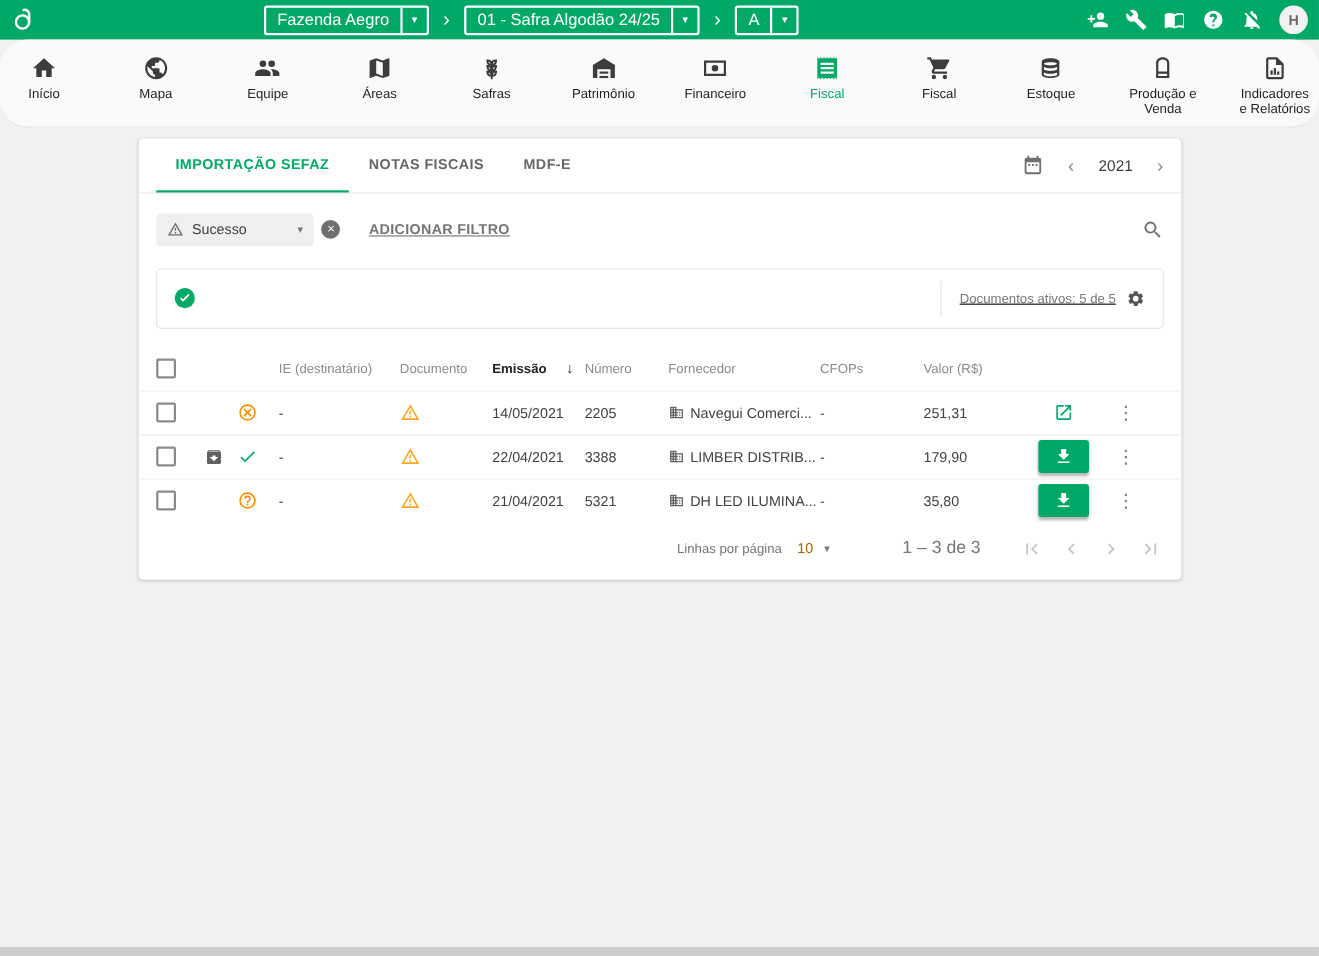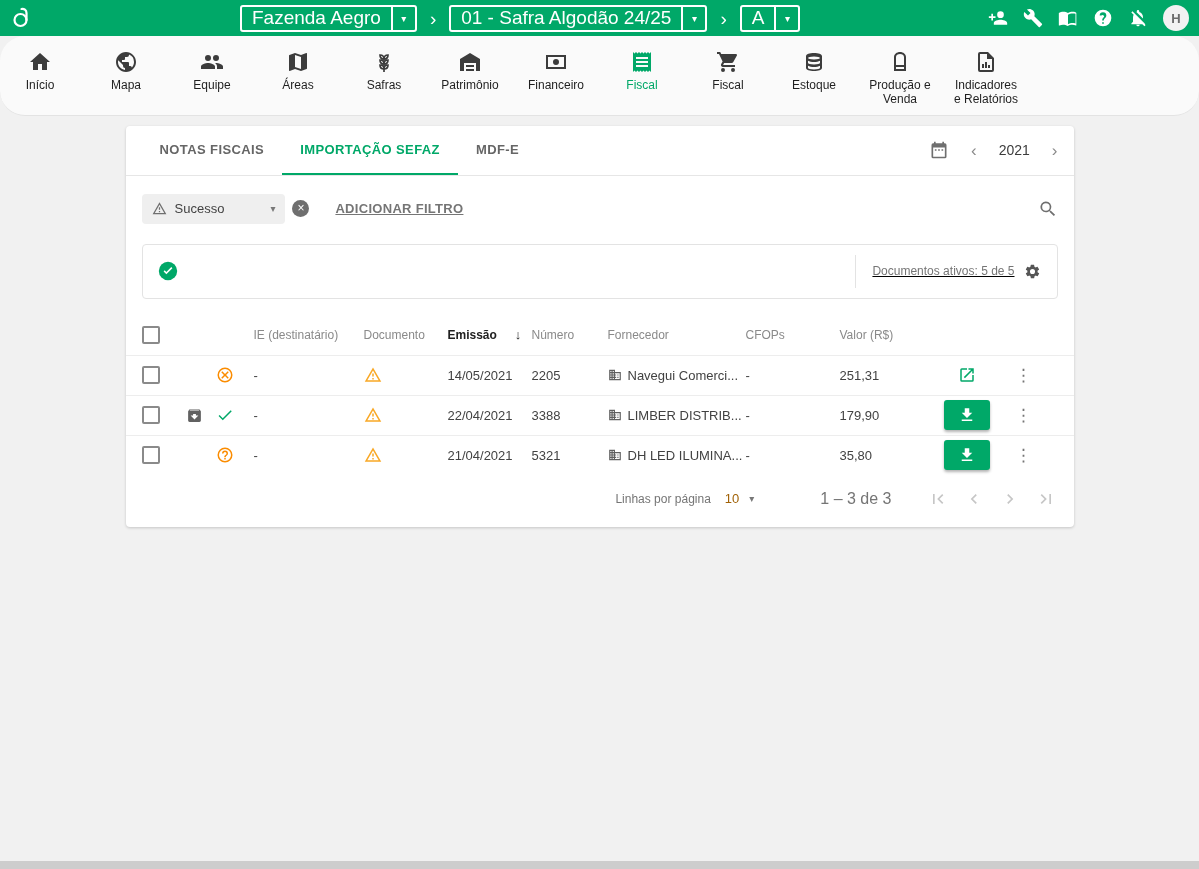--- a/index.html
+++ b/index.html
@@ -6,29 +6,29 @@
   html,body { width:1199px; height:869px; overflow:hidden; background:#f1f1f1;
     font-family:"Liberation Sans", sans-serif; }
   svg { display:block; }
 
   
   .topbar { height:36px; background:#00a868; display:flex; align-items:center; padding:0 10px; }
   .logo { margin-right:6px; }
   .selectors { margin-left:200px; display:flex; align-items:center; gap:11px; }
   .sep { color:#fff; font-size:19px; line-height:1; padding:0 2px; user-select:none; }
   .gsel { display:flex; align-items:stretch; border:2px solid #fff; border-radius:3px; height:27px; color:#fff; cursor:pointer; }
-  .gsel .val { display:flex; align-items:center; padding:0 10px; font-size:19px; white-space:nowrap;text-align:center; }
+  .gsel .val { display:flex; align-items:center; padding:0 10px; font-size:15px; white-space:nowrap;text-align:center; }
   .gsel .caret { display:flex; align-items:center; justify-content:center; width:24px; border-left:2px solid #fff; font-size:10px; }
   .top-icons { margin-left:auto; display:flex; align-items:center; gap:15px; }
   .tibtn { background:none; border:none; cursor:pointer; padding:0; }
   .avatar { width:26px; height:26px; border-radius:50%; background:#f2f2f2; color:#6b6b6b;
     font-size:13px; font-weight:bold; display:flex; align-items:center; justify-content:center; cursor:pointer; }
 
   
-  .navbar { background:#fafafa; border-bottom:1px solid #e3e3e3; display:flex; justify-content:flex-start;
+  .navbar { background:#fafafa; border-bottom:1px solid #e3e3e3; display:flex; justify-content:space-between;
     gap:14px; padding:14px 4px 8px;border-radius:25px; }
   .nav-item { width:72px; display:flex; flex-direction:column; align-items:center; gap:5px;
     cursor:pointer; background:none; border:none; }
   .nav-item .lbl { font-size:12px; color:#1f1f1f; line-height:1.15; text-align:center; }
   .nav-item.active .lbl { color:#00a868; }
 
   
   .card { width:948px; margin:10px auto 0; background:#fff; border-radius:4px;
     box-shadow:0 1px 3px rgba(0,0,0,.18); padding-bottom:2px; }
 
@@ -250,22 +250,22 @@
           <rect x="14" y="15" width="2" height="3"></rect>
         </svg>
       </span>
     <span class="lbl">Indicadores e Relatórios</span>
   </button>
 </nav>
 
 <main class="card">
 
   <div class="tabs-row">
+    <button class="tab active">IMPORTAÇÃO SEFAZ</button>
     <button class="tab">NOTAS FISCAIS</button>
-    <button class="tab active">IMPORTAÇÃO SEFAZ</button>
     <button class="tab">MDF-E</button>
     <div class="year-nav">
       <button class="ynav-btn">
         <svg width="20" height="20" viewBox="0 0 24 24" fill="#6f6f6f">
             <path d="M9 11H7v2h2v-2zm4 0h-2v2h2v-2zm4 0h-2v2h2v-2zm2-7h-1V2h-2v2H8V2H6v2H5a2 2 0 0 0-2 2v14a2 2 0 0 0 2 2h14a2 2 0 0 0 2-2V6a2 2 0 0 0-2-2zm0 16H5V9h14v11z"></path>
           </svg>
       </button>
       <button class="ynav-btn">‹</button>
       <span class="year">2021</span>
       <button class="ynav-btn">›</button>

